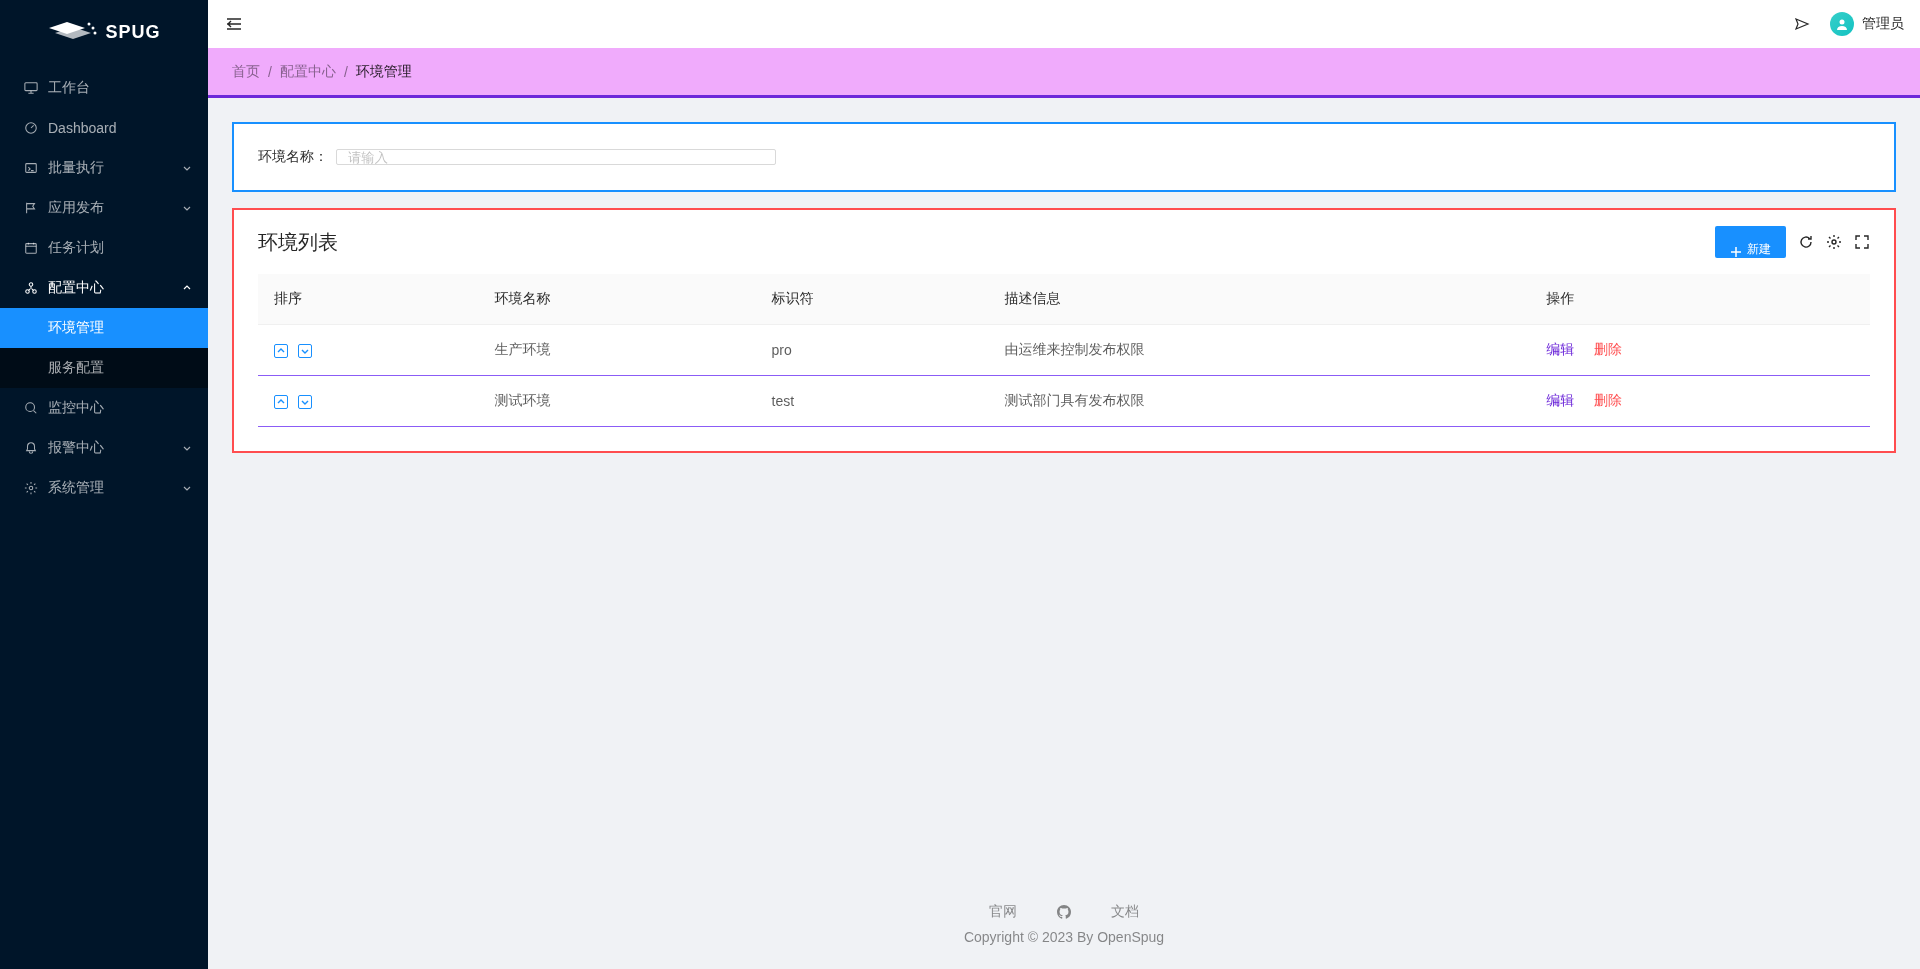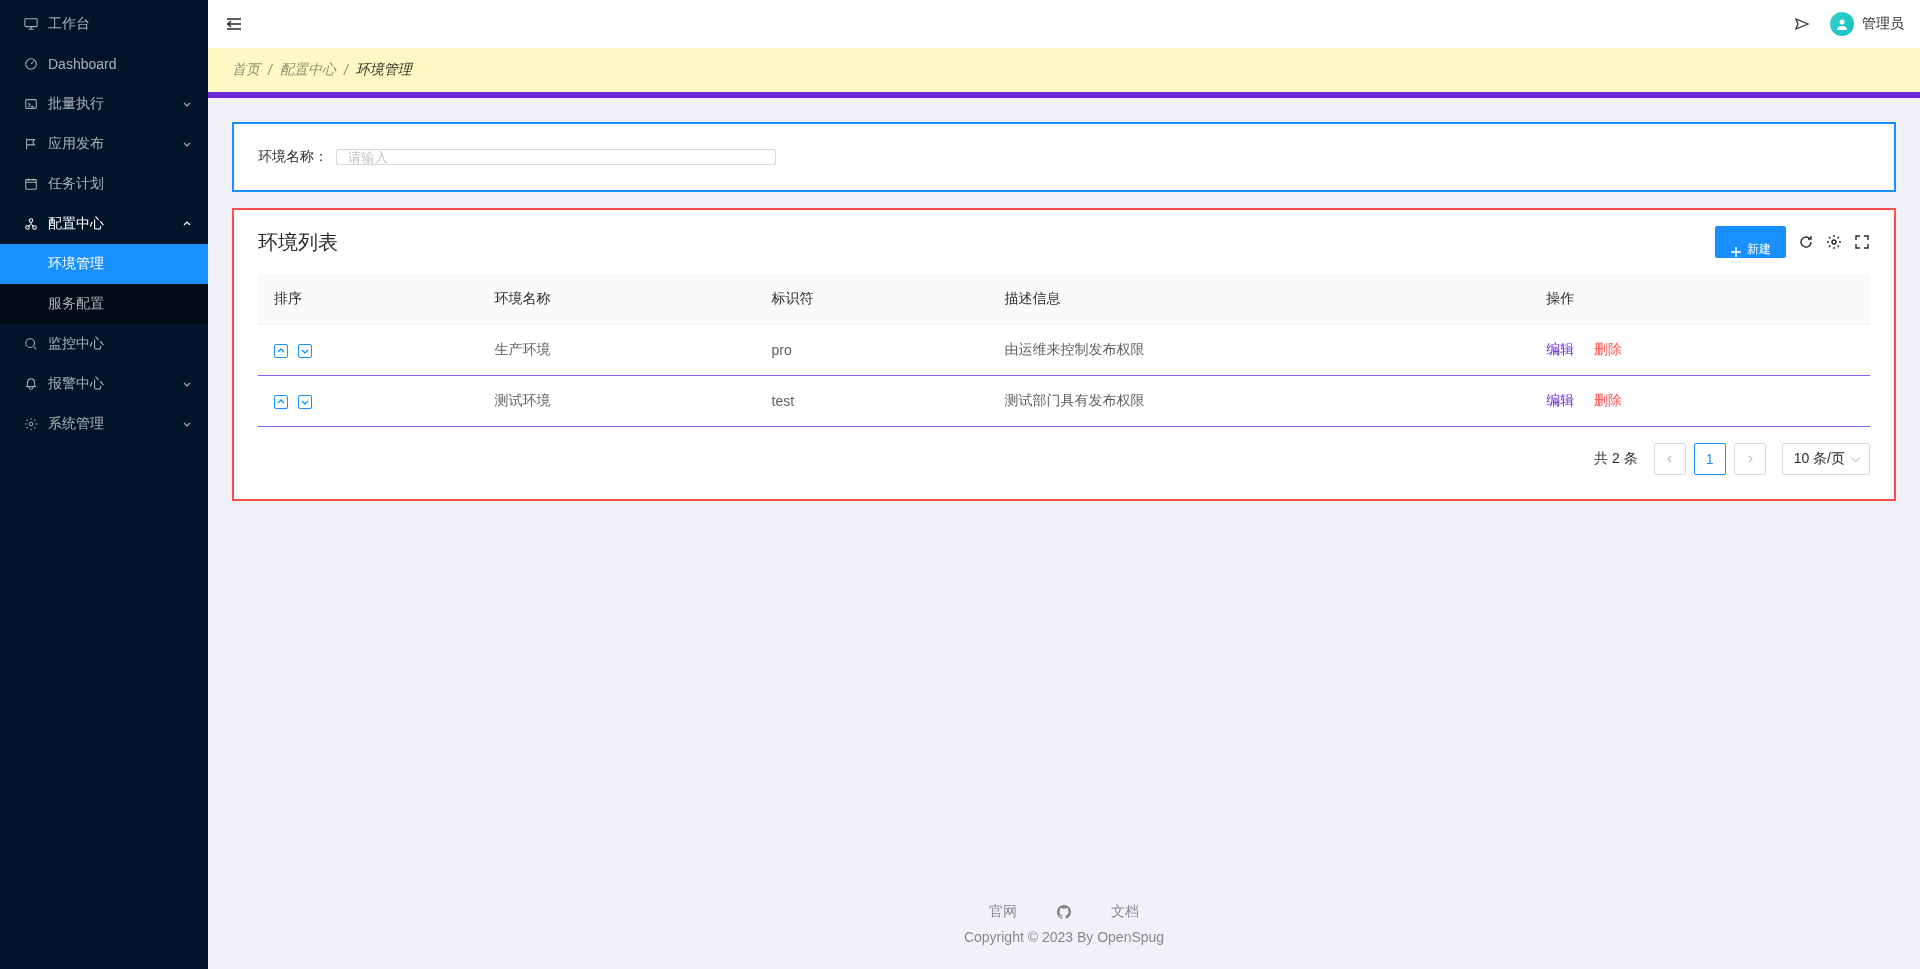--- a/index.html
+++ b/index.html
@@ -25,21 +25,21 @@
     
     .main { flex: 1; display: flex; flex-direction: column; min-width: 0; }
     .header { height: 48px; background: #fff; display: flex; align-items: center; padding: 0 16px; box-shadow: 0 1px 4px rgba(0,21,41,.08); }
     .header .collapse-btn { width: 20px; height: 20px; cursor: pointer; }
     .header-right { margin-left: auto; display: flex; align-items: center; gap: 20px; }
     .notify-icon { width: 16px; height: 16px; cursor: pointer; }
     .user { display: flex; align-items: center; gap: 8px; cursor: pointer; }
     .avatar { width: 24px; height: 24px; border-radius: 50%; background: linear-gradient(135deg, #36cfc9, #13c2c2); display: flex; align-items: center; justify-content: center; }
     .avatar svg { width: 14px; height: 14px; }
     
-    .breadcrumb { height: 50px; display: flex; align-items: center; padding: 0 24px; background: #fef9c3; border-bottom: 6px solid #6d28d9; margin-bottom: 0; font-style: italic; }
+    .breadcrumb { height: 50px; display: flex; align-items: center; padding: 0 24px; background: #f0abfc; border-bottom: 3px solid #6d28d9; margin-bottom: 0; }
     .breadcrumb-item { color: rgba(0,0,0,0.45); }
     .breadcrumb-item.current { color: rgba(0,0,0,0.85); }
     .breadcrumb-sep { margin: 0 8px; color: rgba(0,0,0,0.45); }
     
     .content { padding: 24px; flex: 1; }
     
     .search-card { background: #fff; border: 2px solid #1890ff; padding: 24px; margin-bottom: 16px; display: flex; align-items: center; gap: 8px; }
     .search-label { color: rgba(0,0,0,0.85); }
     .search-input { width: 440px; height: 16px; border: 1px solid #d9d9d9; border-radius: 2px; padding: 0 11px; outline: none; }
     .search-input::placeholder { color: rgba(0,0,0,0.25); }
@@ -72,20 +72,30 @@
     .footer { background: #f0f2f5; text-align: center; padding: 20px 0 24px; color: rgba(0,0,0,0.45); }
     .footer-links { display: flex; justify-content: center; gap: 40px; margin-bottom: 8px; }
     .footer-link { color: rgba(0,0,0,0.45); cursor: pointer; }
     .footer-link svg { width: 14px; height: 14px; vertical-align: middle; }
   </style>
 </head>
 <body>
 
 <div class="layout">
   <aside class="sidebar">
+    <div class="logo">
+      <svg class="logo-icon" viewBox="0 0 50 24" fill="none">
+        <path d="M2 8 L20 2 L38 8 L20 14 Z" fill="#fff"></path>
+        <path d="M8 13 L26 7 L44 13 L26 19 Z" fill="#fff" opacity="0.7"></path>
+        <circle cx="42" cy="4" r="1.5" fill="#fff"></circle>
+        <circle cx="46" cy="8" r="1.5" fill="#fff"></circle>
+        <circle cx="48" cy="13" r="1.5" fill="#fff"></circle>
+      </svg>
+      <span class="logo-text">SPUG</span>
+    </div>
     <nav class="menu">
       <div class="menu-item">
         <svg class="icon" viewBox="0 0 16 16" fill="none" stroke="currentColor" stroke-width="1.2">
             <rect x="1" y="2" width="14" height="9" rx="1"></rect>
             <path d="M5 14h6M8 11v3"></path>
           </svg>
         <span class="label">工作台</span>
       </div>
       <div class="menu-item">
         <svg class="icon" viewBox="0 0 16 16" fill="none" stroke="currentColor" stroke-width="1.2">
@@ -280,37 +290,20 @@
               <td>test</td>
               <td>测试部门具有发布权限</td>
               <td>
                 <span class="action-link">编辑</span>
                 <span class="action-link danger">删除</span>
               </td>
             </tr>
           </tbody>
         </table>
 
-        <div class="pagination">
-          <span class="page-total">共 2 条</span>
-          <span class="page-btn disabled">
-            <svg width="10" height="10" viewBox="0 0 10 10" fill="none" stroke="currentColor" stroke-width="1.2">
-                <path d="M6 2L3 5l3 3"></path>
-              </svg>
-          </span>
-          <span class="page-btn active">1</span>
-          <span class="page-btn disabled">
-            <svg width="10" height="10" viewBox="0 0 10 10" fill="none" stroke="currentColor" stroke-width="1.2">
-                <path d="M4 2l3 3-3 3"></path>
-              </svg>
-          </span>
-          <span class="page-size">
-            <span>10 条/页</span>
-          </span>
-        </div>
       </div>
     </div>
 
     <footer class="footer">
       <div class="footer-links">
         <span class="footer-link">官网</span>
         <span class="footer-link">
           <svg viewBox="0 0 16 16" fill="currentColor">
               <path d="M8 0C3.58 0 0 3.58 0 8c0 3.54 2.29 6.53 5.47 7.59.4.07.55-.17.55-.38 0-.19-.01-.82-.01-1.49-2.01.37-2.53-.49-2.69-.94-.09-.23-.48-.94-.82-1.13-.28-.15-.68-.52-.01-.53.63-.01 1.08.58 1.23.82.72 1.21 1.87.87 2.33.66.07-.52.28-.87.51-1.07-1.78-.2-3.64-.89-3.64-3.95 0-.87.31-1.59.82-2.15-.08-.2-.36-1.02.08-2.12 0 0 .67-.21 2.2.82.64-.18 1.32-.27 2-.27.68 0 1.36.09 2 .27 1.53-1.04 2.2-.82 2.2-.82.44 1.1.16 1.92.08 2.12.51.56.82 1.27.82 2.15 0 3.07-1.87 3.75-3.65 3.95.29.25.54.73.54 1.48 0 1.07-.01 1.93-.01 2.2 0 .21.15.46.55.38A8.013 8.013 0 0016 8c0-4.42-3.58-8-8-8z"></path>
             </svg>

